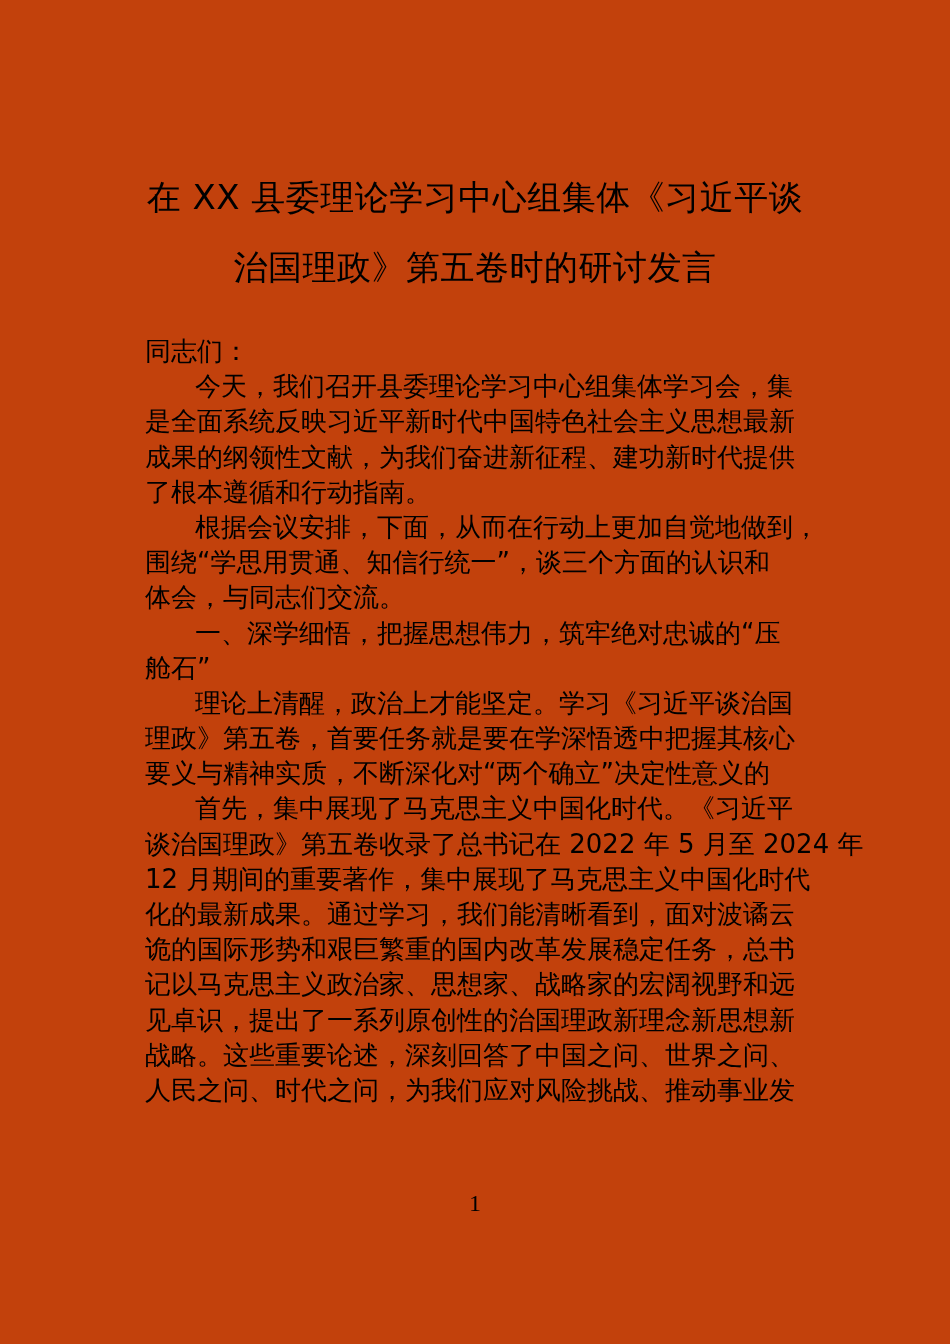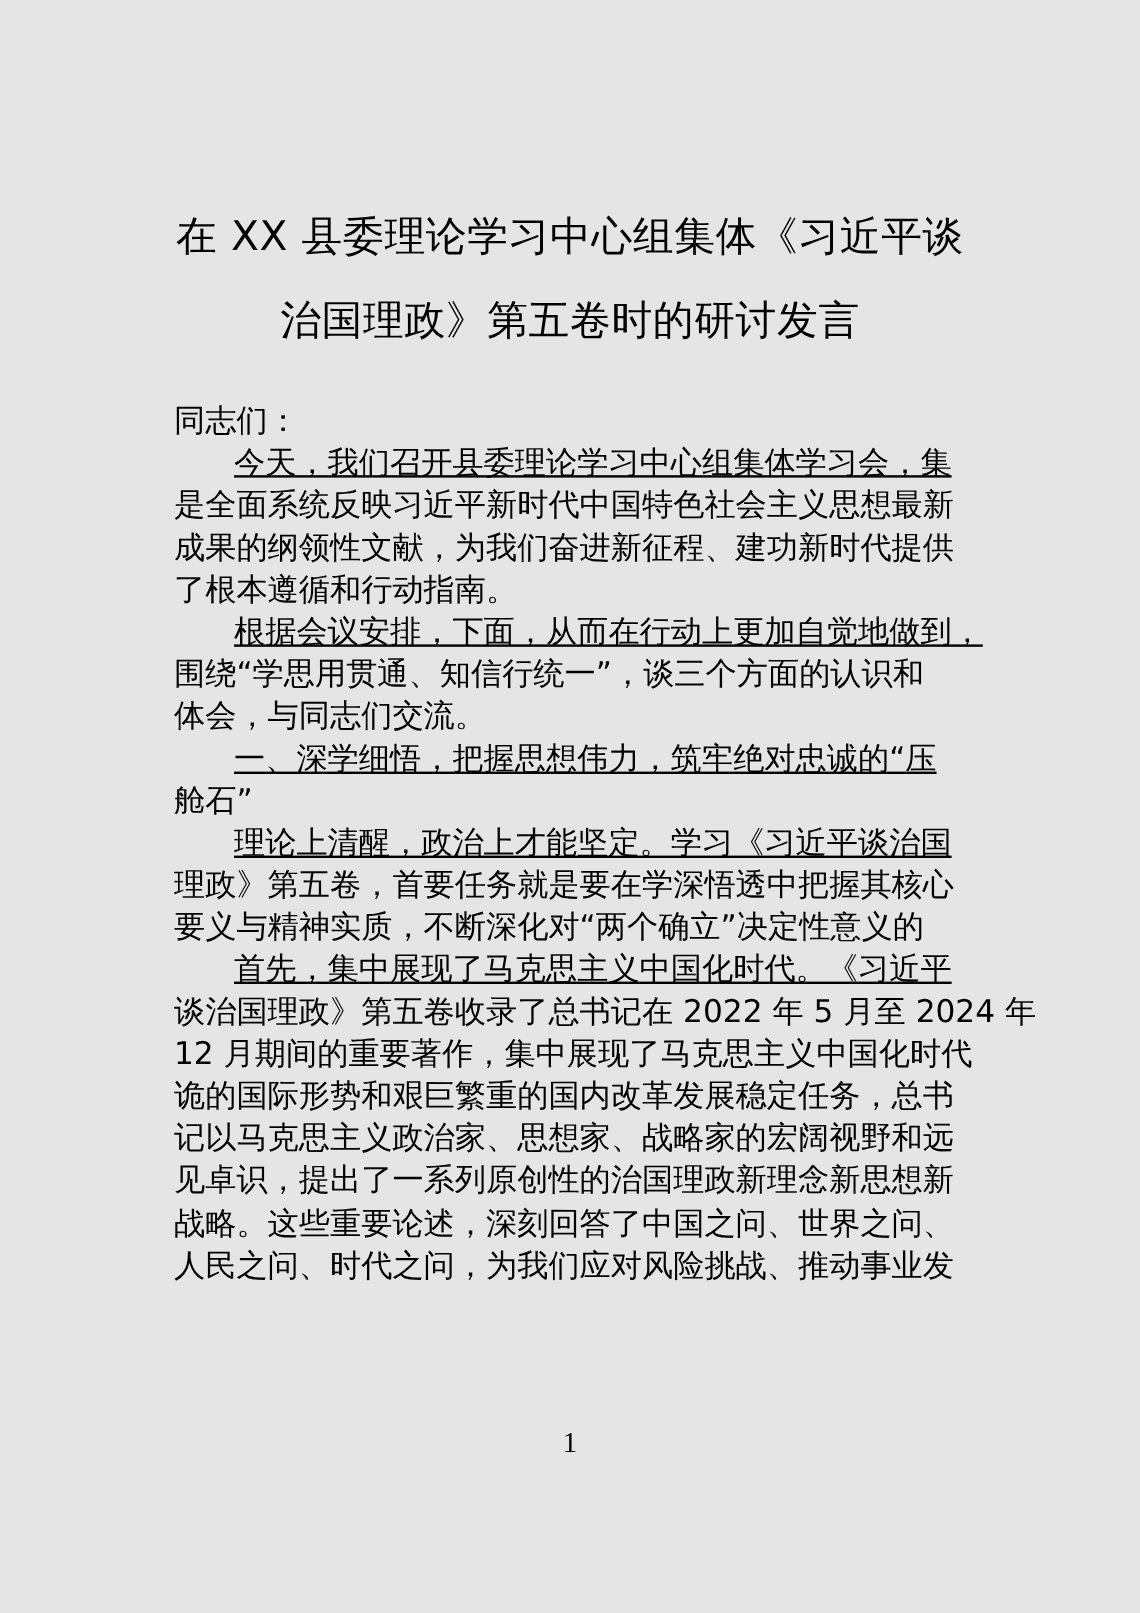--- a/index.html
+++ b/index.html
@@ -13,21 +13,21 @@
       position: relative;
       overflow: hidden;
       font-family: "DejaVu Sans", "Liberation Sans", sans-serif;
       color: #000000;
     }
     .page {
       position: absolute;
       left: 0; top: 0;
       width: 950px;
       height: 1344px;
-      background: #e5e5e5;
+      background: #c2410c;
     }
     .title {
       position: absolute;
       left: 100px;
       width: 750px;
       text-align: center;
       font-size: 34px;
       line-height: 44px;
       letter-spacing: 0.5px;
       white-space: nowrap;
@@ -40,21 +40,21 @@
       top: 334px;
       width: 690px;
       font-size: 26px;
       line-height: 35.2px;
     }
     .line {
       display: block;
       white-space: nowrap;
       height: 35.2px;
     }
-    .indent { padding-left: 50px; text-decoration: underline; }
+    .indent { padding-left: 50px; }
     .page-number {
       position: absolute;
       top: 1188px;
       left: 0;
       width: 950px;
       text-align: center;
       font-family: "Liberation Serif", "DejaVu Serif", serif;
       font-size: 24px;
       line-height: 30px;
     }
@@ -76,20 +76,21 @@
     <span class="line">围绕“学思用贯通、知信行统一”，谈三个方面的认识和</span>
     <span class="line">体会，与同志们交流。</span>
     <span class="line indent">一、深学细悟，把握思想伟力，筑牢绝对忠诚的“压</span>
     <span class="line">舱石”</span>
     <span class="line indent">理论上清醒，政治上才能坚定。学习《习近平谈治国</span>
     <span class="line">理政》第五卷，首要任务就是要在学深悟透中把握其核心</span>
     <span class="line">要义与精神实质，不断深化对“两个确立”决定性意义的</span>
     <span class="line indent">首先，集中展现了马克思主义中国化时代。《习近平</span>
     <span class="line">谈治国理政》第五卷收录了总书记在 2022 年 5 月至 2024 年</span>
     <span class="line">12 月期间的重要著作，集中展现了马克思主义中国化时代</span>
+    <span class="line">化的最新成果。通过学习，我们能清晰看到，面对波谲云</span>
     <span class="line">诡的国际形势和艰巨繁重的国内改革发展稳定任务，总书</span>
     <span class="line">记以马克思主义政治家、思想家、战略家的宏阔视野和远</span>
     <span class="line">见卓识，提出了一系列原创性的治国理政新理念新思想新</span>
     <span class="line">战略。这些重要论述，深刻回答了中国之问、世界之问、</span>
     <span class="line">人民之问、时代之问，为我们应对风险挑战、推动事业发</span>
   </div>
 
   <div class="page-number">1</div>
 </div>
 

